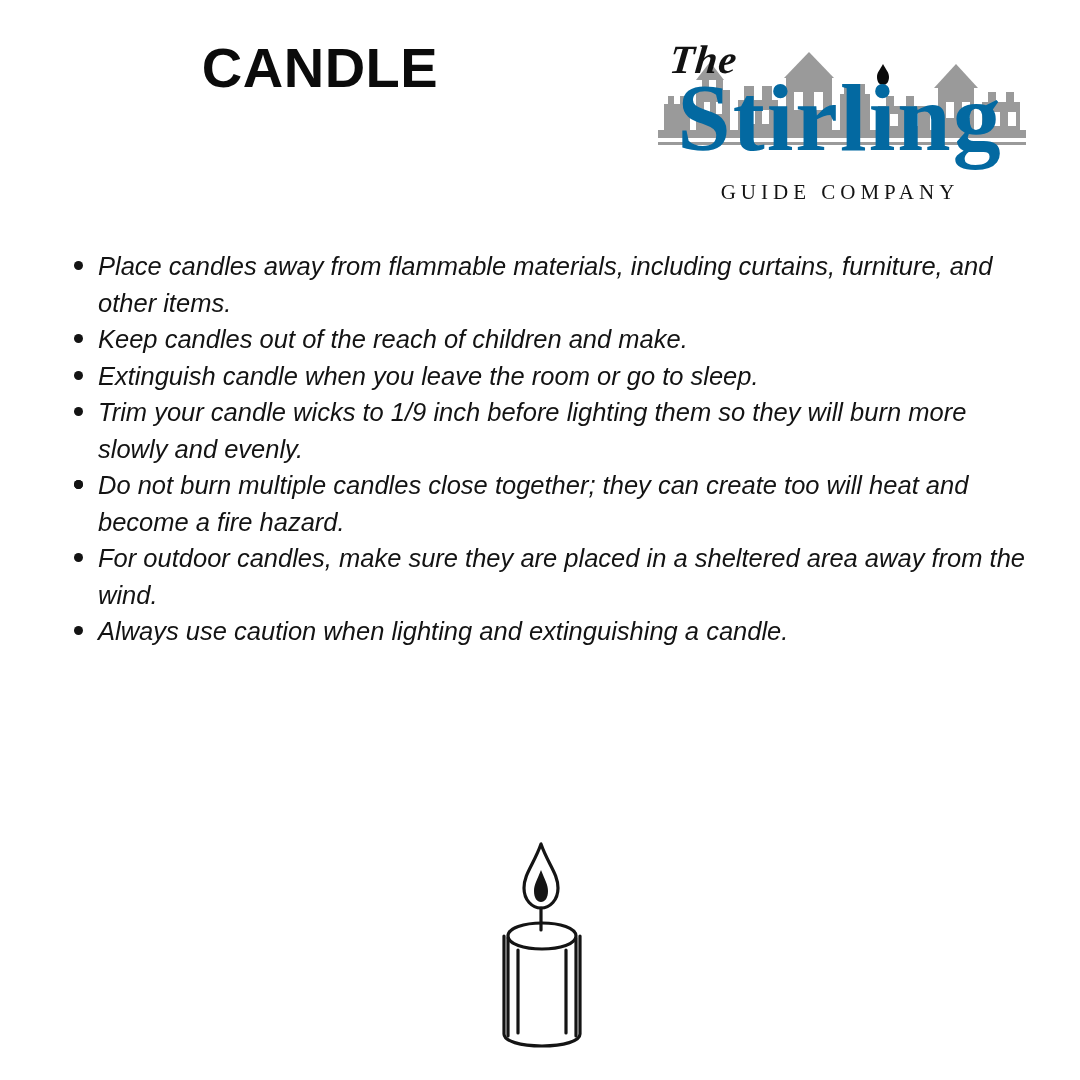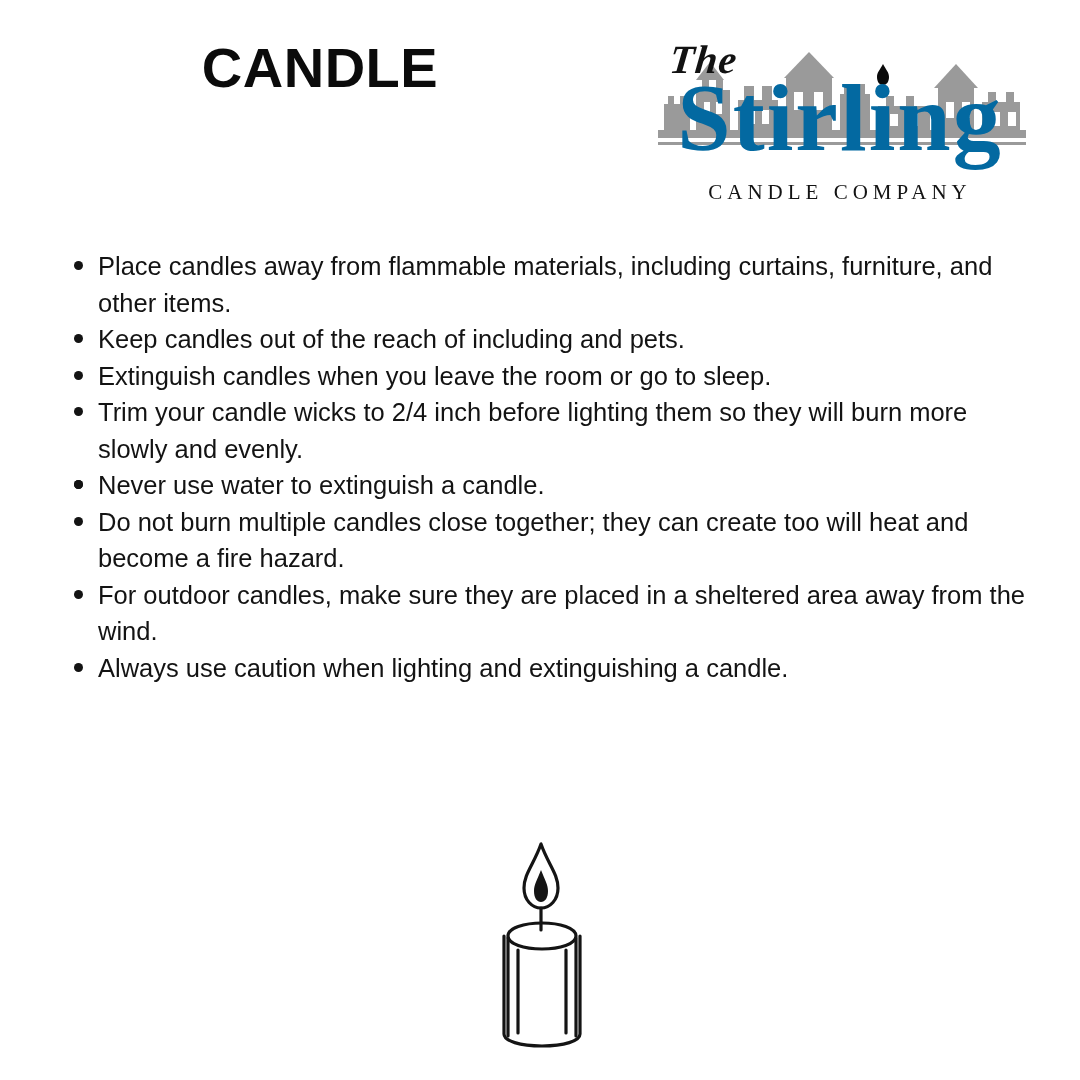--- a/index.html
+++ b/index.html
@@ -109,20 +109,21 @@
 
   
   .care-list {
     position: absolute;
     top: 248px;
     left: 62px;
     width: 976px;
     margin: 0;
     padding: 0;
     list-style: none;
+    font-style: italic;
   }
   .care-item {
     position: relative;
     padding-left: 36px;
     font-size: 25.5px;
     line-height: 36.5px;
     color: #131313;
     margin-bottom: 0px;
   }
   .care-item .bullet {
@@ -206,47 +207,43 @@
 
       <div class="logo-the">The</div>
 
       <div class="flame-dot">
         <svg width="14" height="22" viewBox="0 0 14 22" xmlns="http://www.w3.org/2000/svg">
           <path d="M7 0 C10 6 13 8 13 13 C13 18 10.5 21 7 21 C3.5 21 1 18 1 13 C1 8 4 6 7 0 Z" fill="#0a0a0a"></path>
         </svg>
       </div>
 
       <div class="logo-main">Stirling</div>
-      <div class="logo-sub">CANDLE COMPANY</div>
+      <div class="logo-sub">GUIDE COMPANY</div>
     </div>
   </div>
 
   <ul class="care-list">
     <li class="care-item">
       <span class="bullet"></span>
       <span>Place candles away from flammable materials, including curtains, furniture, and other items.</span>
     </li>
     <li class="care-item">
       <span class="bullet"></span>
-      <span>Keep candles out of the reach of including and pets.</span>
-    </li>
-    <li class="care-item">
-      <span class="bullet"></span>
-      <span>Extinguish candles when you leave the room or go to sleep.</span>
-    </li>
-    <li class="care-item">
-      <span class="bullet"></span>
-      <span>Trim your candle wicks to 2/4 inch before lighting them so they will burn more slowly and evenly.</span>
-    </li>
-    <li class="care-item">
-      <span class="bullet"></span>
-    </li>
-    <li class="care-item">
-      <span class="bullet"></span>
-      <span>Never use water to extinguish a candle.</span>
+      <span>Keep candles out of the reach of children and make.</span>
+    </li>
+    <li class="care-item">
+      <span class="bullet"></span>
+      <span>Extinguish candle when you leave the room or go to sleep.</span>
+    </li>
+    <li class="care-item">
+      <span class="bullet"></span>
+      <span>Trim your candle wicks to 1/9 inch before lighting them so they will burn more slowly and evenly.</span>
+    </li>
+    <li class="care-item">
+      <span class="bullet"></span>
     </li>
     <li class="care-item">
       <span class="bullet"></span>
       <span>Do not burn multiple candles close together; they can create too will heat and become a fire hazard.</span>
     </li>
     <li class="care-item">
       <span class="bullet"></span>
       <span>For outdoor candles, make sure they are placed in a sheltered area away from the wind.</span>
     </li>
     <li class="care-item">

